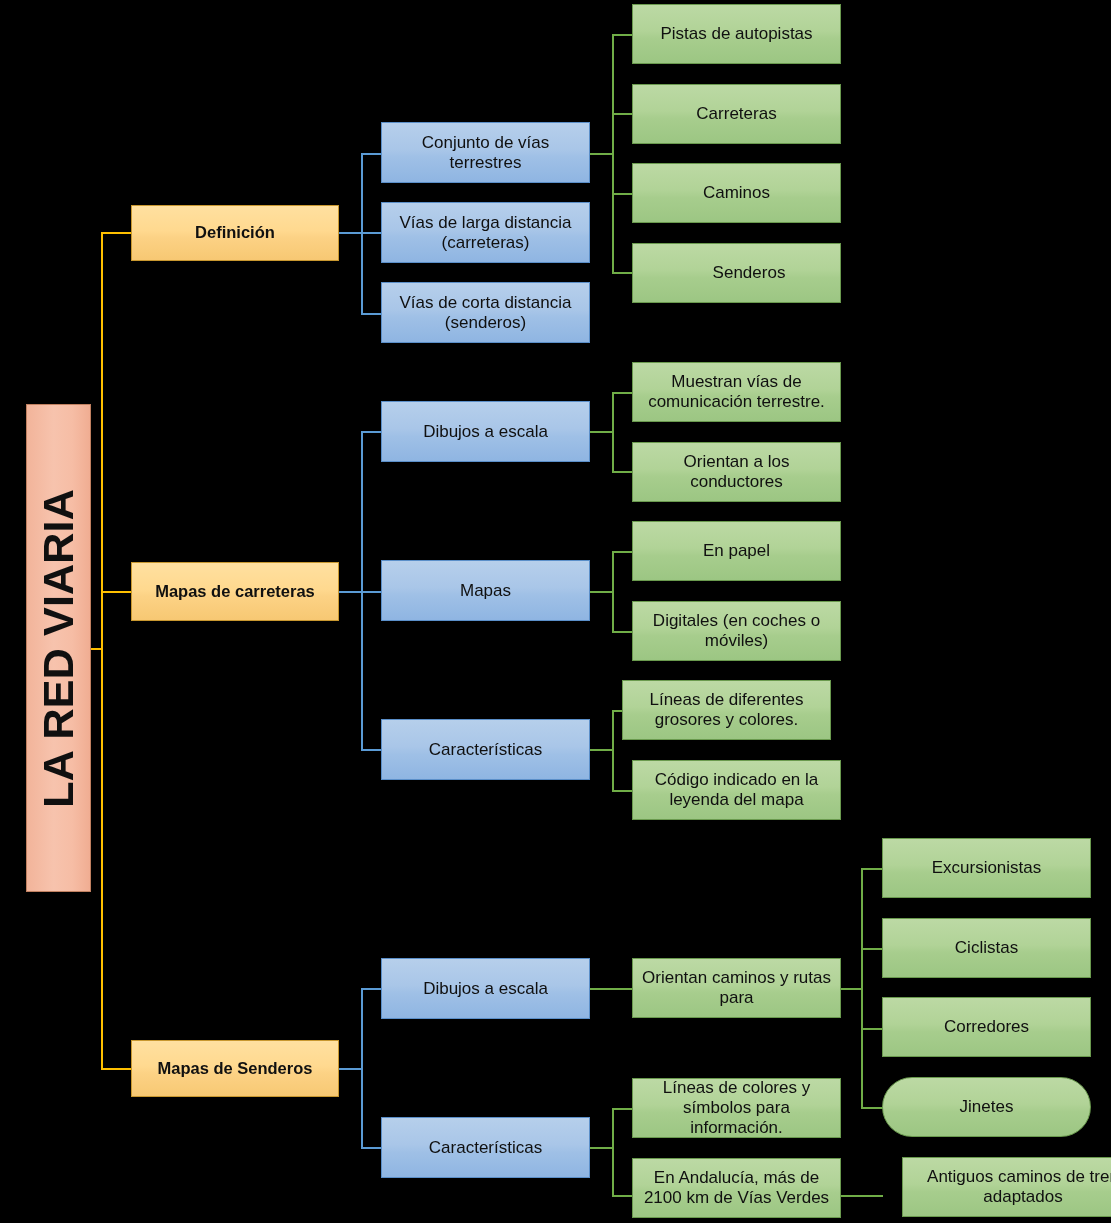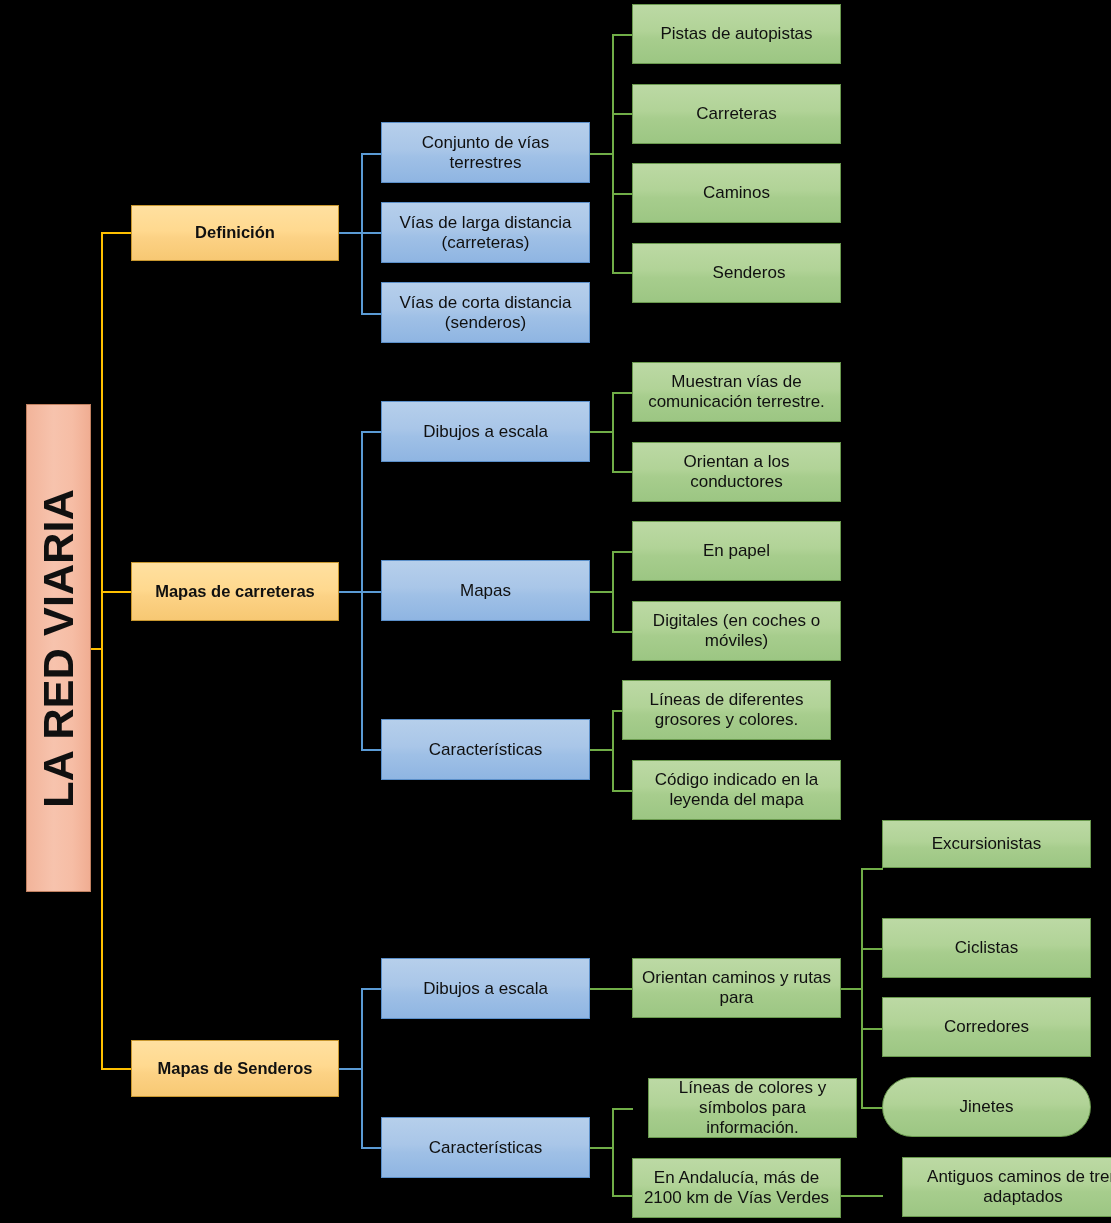--- a/index.html
+++ b/index.html
@@ -233,37 +233,37 @@
   </div>
 
   <div class="node lvl2" style="left:381px; top:1117px; width:209px; height:61px;">
     <span>Características</span>
   </div>
 
   <div class="node lvl3" style="left:632px; top:958px; width:209px; height:60px;">
     <span>Orientan caminos y rutas para</span>
   </div>
 
-  <div class="node lvl3" style="left:882px; top:820px; width:209px; height:48px;">
+  <div class="node lvl3" style="left:882px; top:838px; width:209px; height:60px;">
     <span>Excursionistas</span>
   </div>
 
   <div class="node lvl3" style="left:882px; top:918px; width:209px; height:60px;">
     <span>Ciclistas</span>
   </div>
 
   <div class="node lvl3" style="left:882px; top:997px; width:209px; height:60px;">
     <span>Corredores</span>
   </div>
 
   <div class="node lvl3" style="left:882px; top:1077px; width:209px; height:60px;border-radius:30px;">
     <span>Jinetes</span>
   </div>
 
-  <div class="node lvl3" style="left:648px; top:1078px; width:209px; height:60px;">
+  <div class="node lvl3" style="left:632px; top:1078px; width:209px; height:60px;">
     <span>Líneas de colores y símbolos para información.</span>
   </div>
 
   <div class="node lvl3" style="left:632px; top:1158px; width:209px; height:60px;">
     <span>En Andalucía, más de 2100 km de Vías Verdes</span>
   </div>
 
   <div class="node lvl3" style="left:902px; top:1157px; width:242px; height:60px;">
     <span>Antiguos caminos de tren adaptados</span>
   </div>

